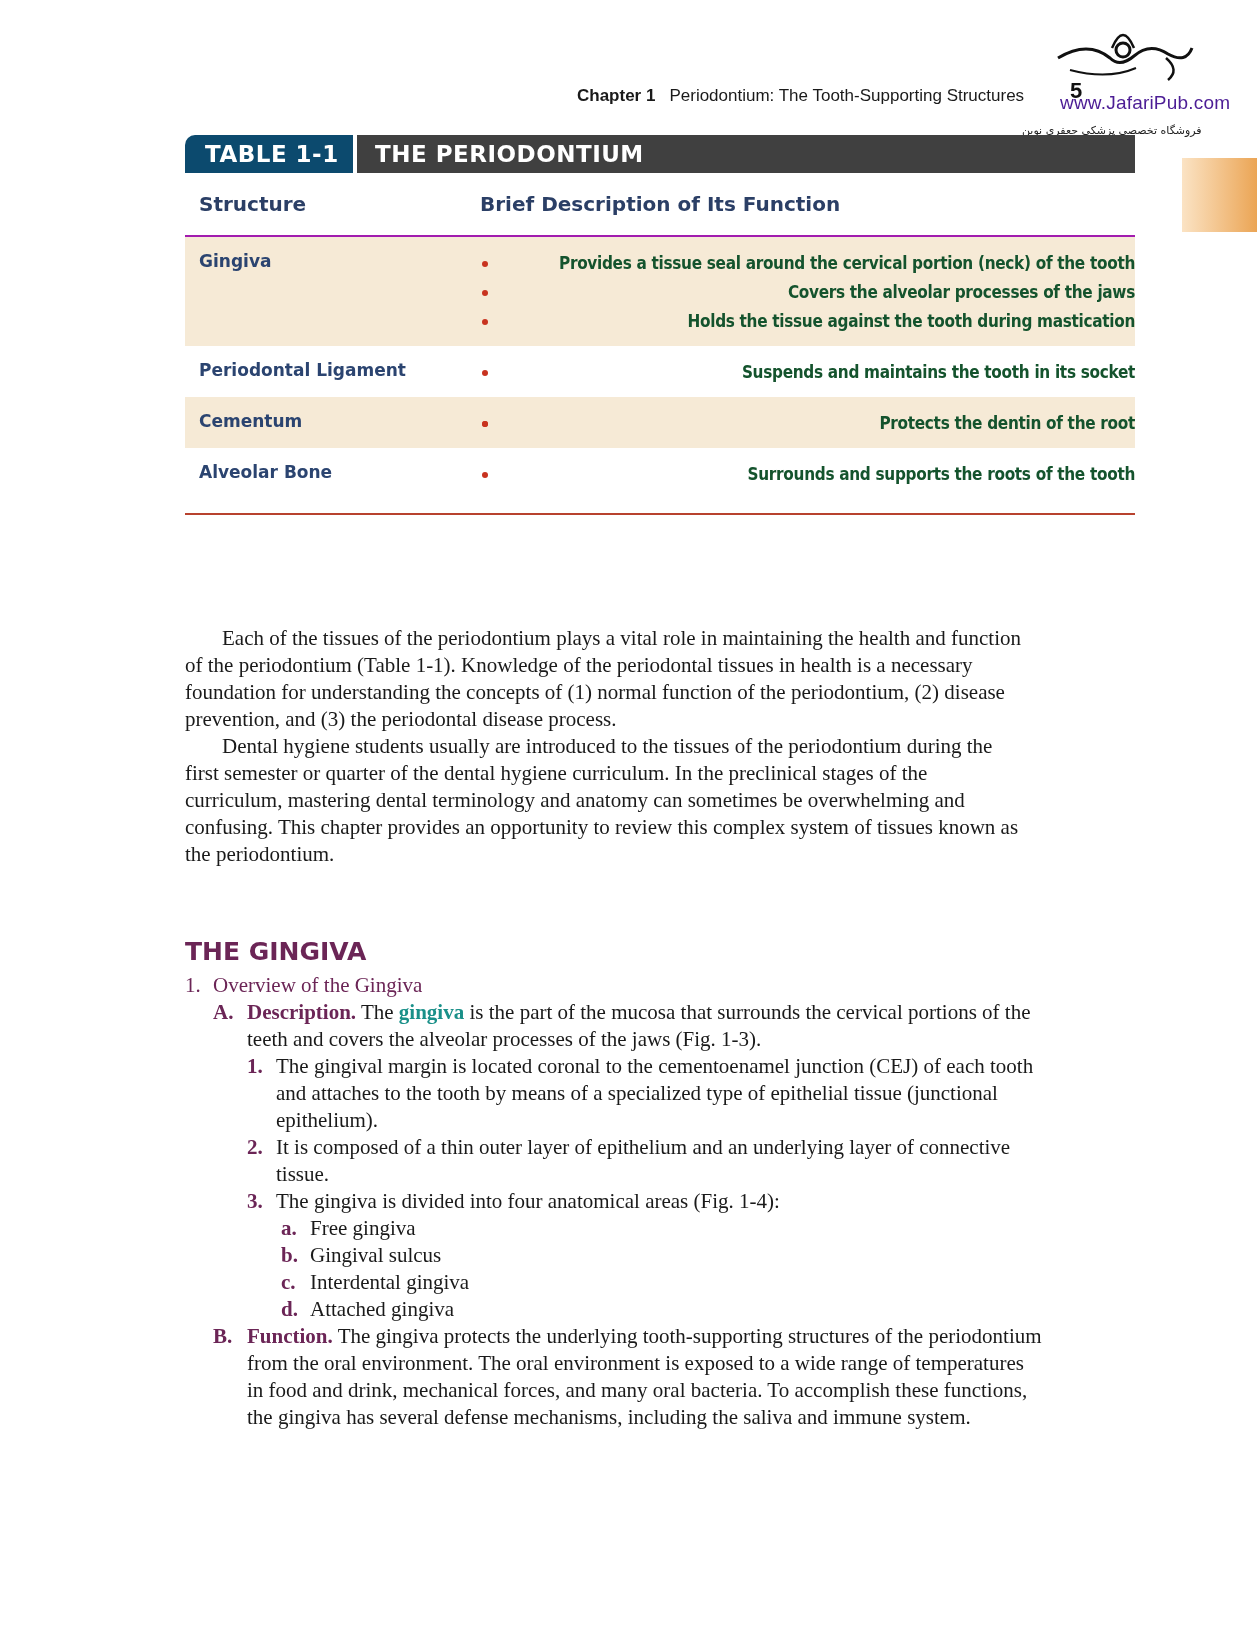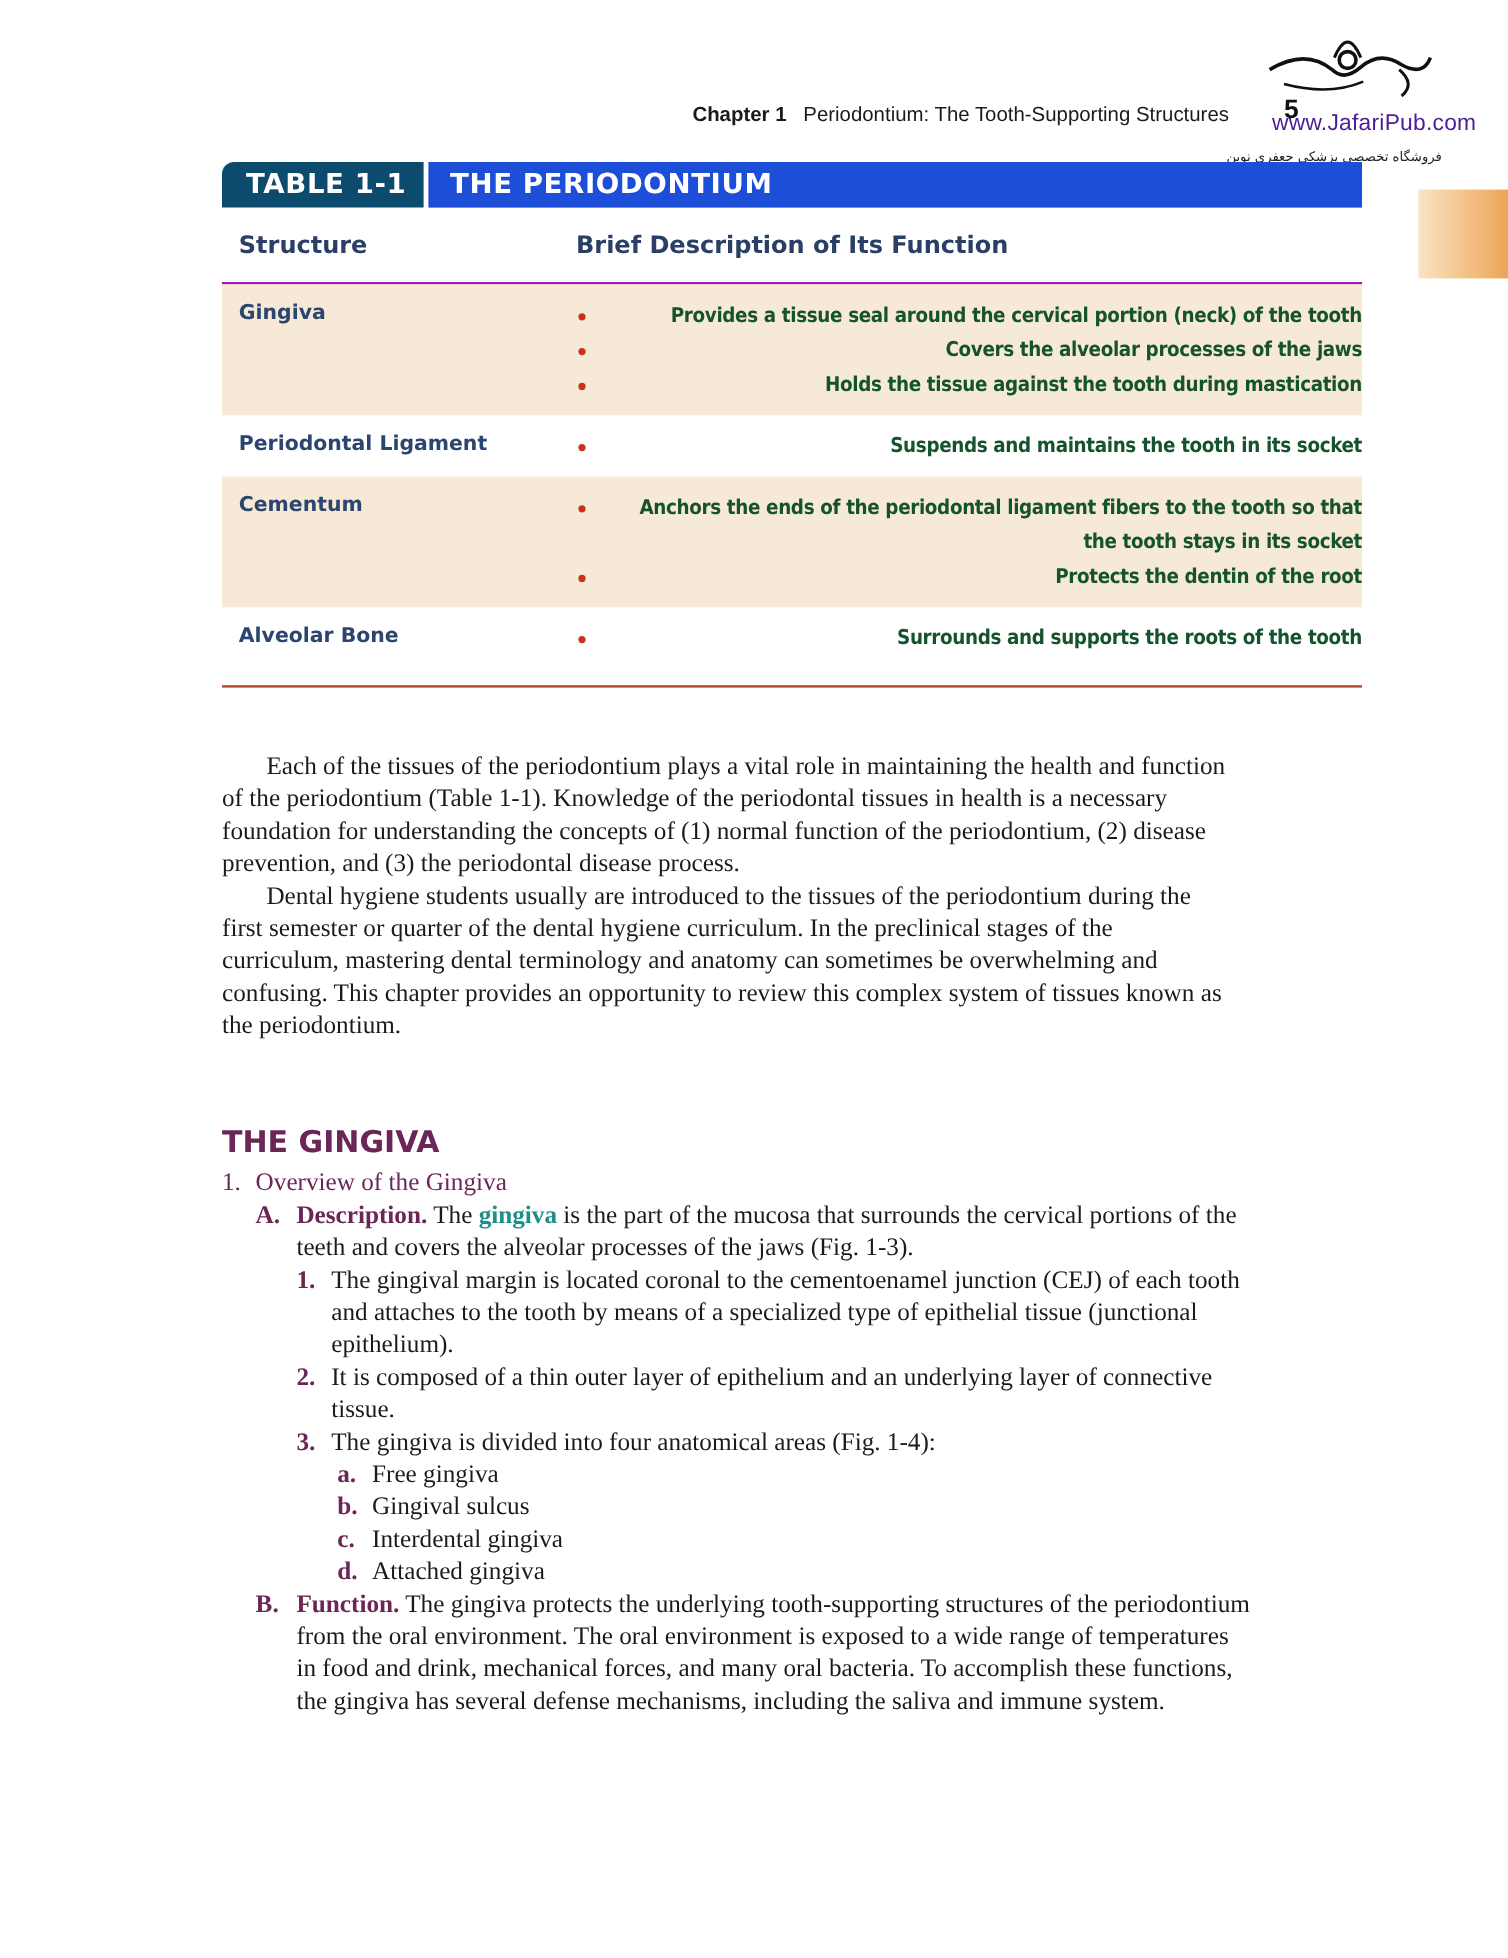--- a/index.html
+++ b/index.html
@@ -15,21 +15,21 @@
   .wm-url { position: absolute; top: 92px; left: 1060px; font-family: Liberation Sans, sans-serif; font-size: 19px; color: #4c1d95; letter-spacing: 0.2px; }
   .wm-persian { position: absolute; top: 124px; left: 1022px; font-family: "DejaVu Sans", sans-serif; font-size: 11px; color: #222; direction: rtl; }
 
   
   .side-tab { position: absolute; top: 158px; left: 1182px; width: 75px; height: 74px; background: linear-gradient(to right, #fbe3c4, #eba555); }
 
   
   .tbl { position: absolute; top: 135px; left: 185px; width: 950px; }
   .tbl-caption { display: flex; height: 38px; }
   .tbl-num { width: 168px; background: #0c4a6e; color: #fff; font-family: "DejaVu Sans", sans-serif; font-weight: bold; font-size: 23px; line-height: 38px; padding-left: 20px; box-sizing: border-box; border-top-left-radius: 10px; letter-spacing: 0.5px; }
-  .tbl-title { flex: 1; margin-left: 4px; background: #1d4ed8; color: #fff; font-family: "DejaVu Sans", sans-serif; font-weight: bold; font-size: 23px; line-height: 38px; padding-left: 18px; letter-spacing: 0.5px; }
+  .tbl-title { flex: 1; margin-left: 4px; background: #404040; color: #fff; font-family: "DejaVu Sans", sans-serif; font-weight: bold; font-size: 23px; line-height: 38px; padding-left: 18px; letter-spacing: 0.5px; }
   .tbl-head { display: flex; height: 62px; align-items: center; border-bottom: 2px solid #a21caf; font-family: "DejaVu Sans", sans-serif; font-weight: bold; font-size: 20px; color: #2b3f66; }
   .tbl-head .c1 { width: 295px; padding-left: 14px; box-sizing: border-box; }
   .tbl-head .c2 { flex: 1; }
   .tbl-row { display: flex; padding: 12px 0 10px 0; font-family: "DejaVu Sans", sans-serif; font-size: 17px; }
   .tbl-row.shade { background: #f6ead6; }
   .tbl-row .c1 { width: 295px; padding-left: 14px; box-sizing: border-box; font-weight: bold; color: #2b4470; padding-top: 2px; }
   .tbl-row .c2 { flex: 1; }
   .bullet { position: relative; padding-left: 22px; line-height: 29px; color: #14532d; font-weight: bold; font-stretch: condensed; letter-spacing: -0.3px; text-align: right; }
   .bullet .dot { position: absolute; left: 2px; top: 12px; width: 6px; height: 6px; border-radius: 50%; background: #c8331f; }
   .tbl-bottom { border-top: 2px solid #b8422e; margin-top: 14px; }
@@ -95,21 +95,21 @@
   <div class="tbl-row">
     <div class="c1">Periodontal Ligament</div>
     <div class="c2">
       <div class="bullet"><span class="dot"></span><span>Suspends and maintains the tooth in its socket</span></div>
     </div>
   </div>
 
   <div class="tbl-row shade">
     <div class="c1">Cementum</div>
     <div class="c2">
-      <div class="bullet"><span class="dot"></span><span>Anchors the ends of the periodontal ligament fibers to the tooth so that the tooth stays in its socket</span></div>
+      <div class="bullet"><span class="dot"></span></div>
       <div class="bullet"><span class="dot"></span><span>Protects the dentin of the root</span></div>
     </div>
   </div>
 
   <div class="tbl-row">
     <div class="c1">Alveolar Bone</div>
     <div class="c2">
       <div class="bullet"><span class="dot"></span><span>Surrounds and supports the roots of the tooth</span></div>
     </div>
   </div>

